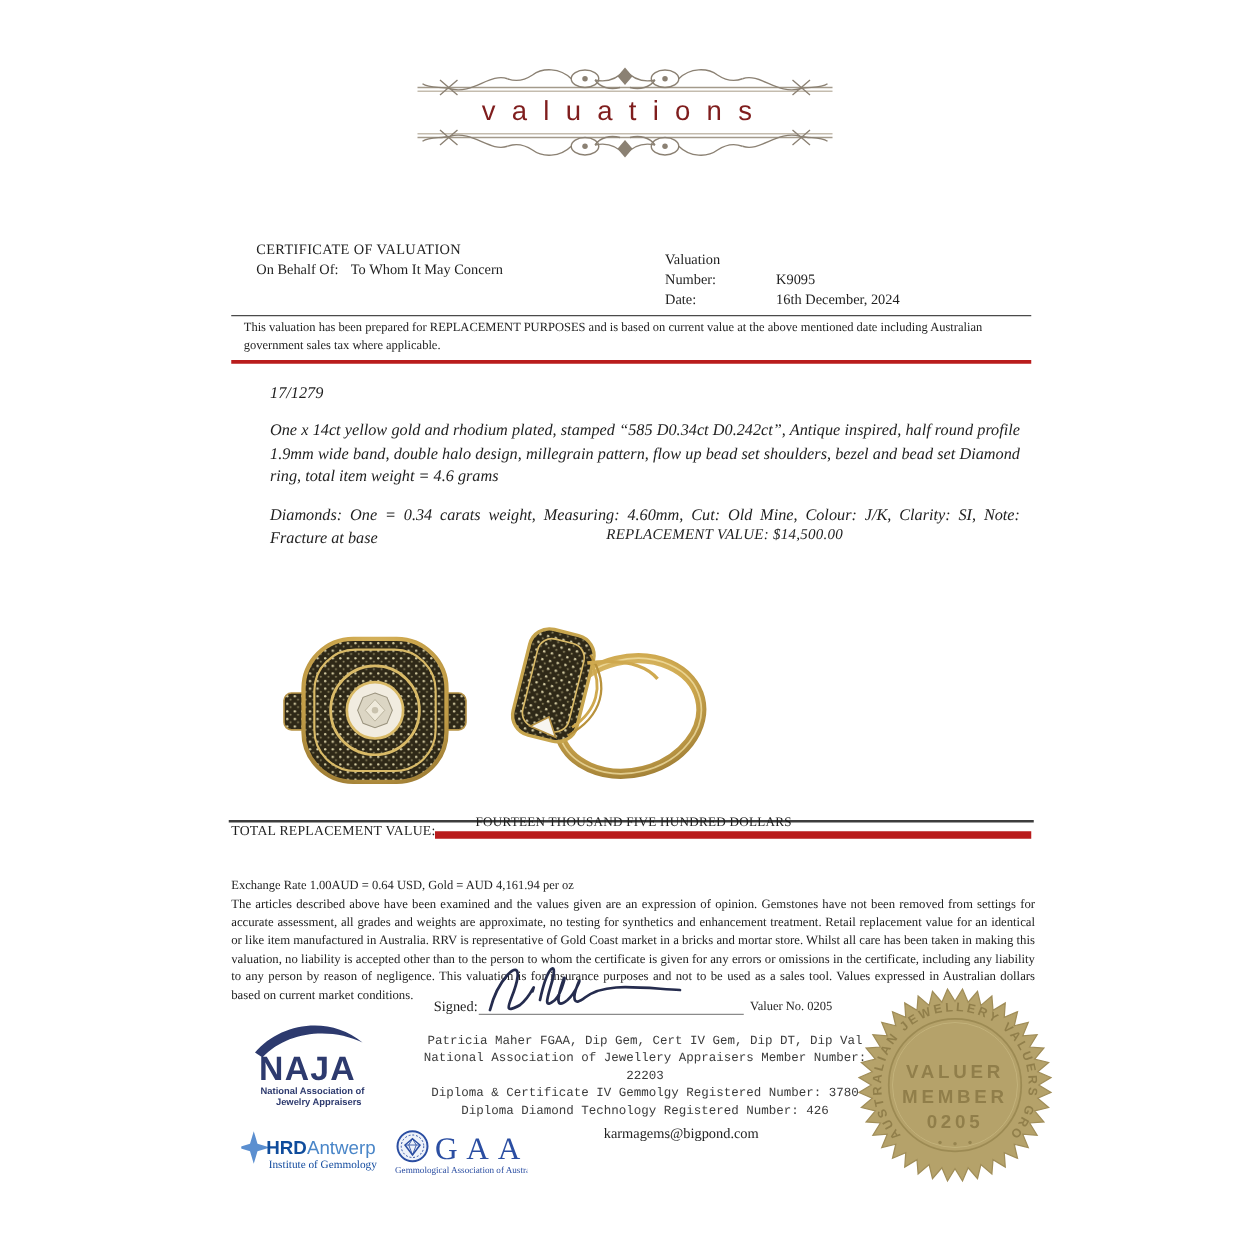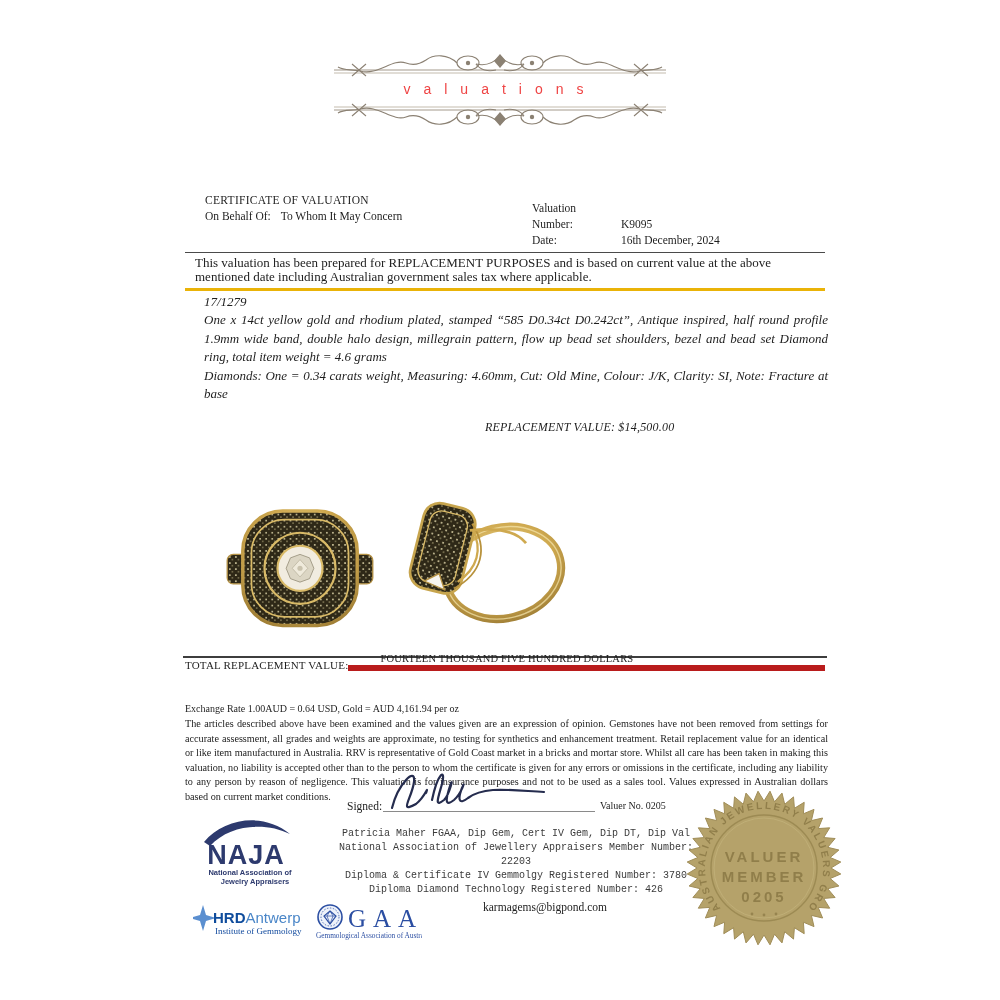--- a/index.html
+++ b/index.html
@@ -4,35 +4,35 @@
 <style>
   html,body{margin:0;padding:0;background:#ffffff;}
   body{width:1000px;height:1000px;position:relative;font-family:"Liberation Serif",serif;color:#1e1e1e;overflow:hidden;}
   .abs{position:absolute;}
 
   
   .logo-wrap{left:0;right:0;top:50px;text-align:center;}
   .ornament{display:block;margin:0 auto;}
   .ornament-flip{transform:scaleY(-1);}
   .brand-name{font-family:"DejaVu Serif",serif;font-style:italic;font-size:42px;letter-spacing:4px;color:#2c3874;line-height:44px;margin-top:-2px;}
-  .brand-sub{font-family:"Liberation Sans",sans-serif;font-size:14px;letter-spacing:13px;color:#ef4444;line-height:22px;margin-top:-2px;}
+  .brand-sub{font-family:"Liberation Sans",sans-serif;font-size:22px;letter-spacing:13px;color:#7f1d1d;line-height:22px;margin-top:-2px;}
 
   
   .cert-head{top:193px;left:205px;width:330px;font-size:11.5px;line-height:15.5px;}
   .cert-title{letter-spacing:.3px;}
   .behalf-label{display:inline-block;width:73px;}
   .val-block{top:200px;left:532px;width:295px;font-size:11.5px;line-height:16px;}
   .val-label{display:inline-block;width:86px;}
 
   
-  .notice{top:252px;left:185px;width:622px;border-top:1px solid #4a4a4a;border-bottom:3px solid #eab308;padding:3px 8px 5px 10px;font-size:13px;line-height:13.5px;color:#222;}
+  .notice{top:252px;left:185px;width:622px;border-top:1px solid #4a4a4a;border-bottom:3px solid #b91c1c;padding:3px 8px 5px 10px;font-size:10px;line-height:13.5px;color:#222;}
 
   
   .desc{top:293px;left:204px;width:624px;font-style:italic;font-size:13px;line-height:18.4px;}
-  .desc p{margin:0;text-align:justify;}
+  .desc p{margin:12px;text-align:justify;}
   .desc .no-just{text-align:left;}
   .rrv{top:420px;left:485px;font-style:italic;font-size:12px;letter-spacing:.2px;}
 
   
   .ring-front{top:492px;left:222px;}
   .ring-side{top:484px;left:390px;}
 
   
   .mid-rule{top:656px;left:183px;width:644px;border-top:2px solid #3d3d3d;height:0;}
   .total-line{top:653px;left:185px;width:640px;display:flex;align-items:flex-end;font-size:11px;}

